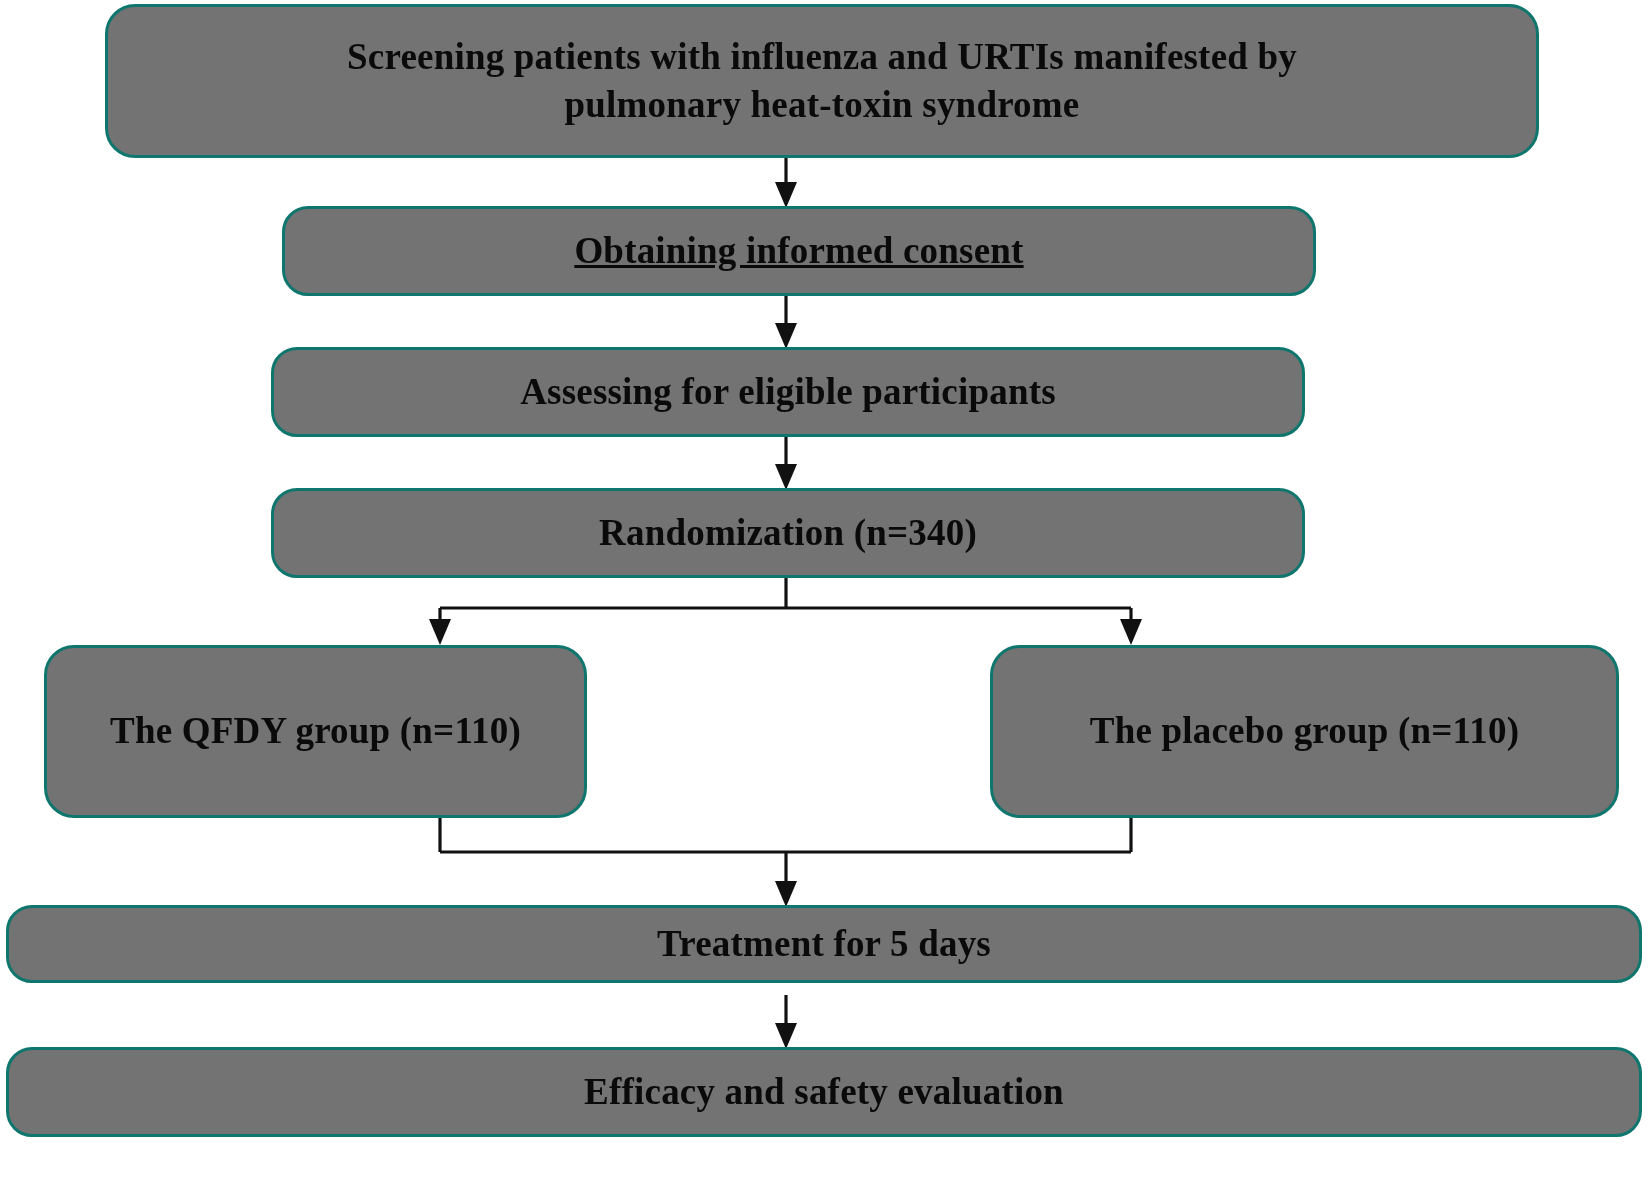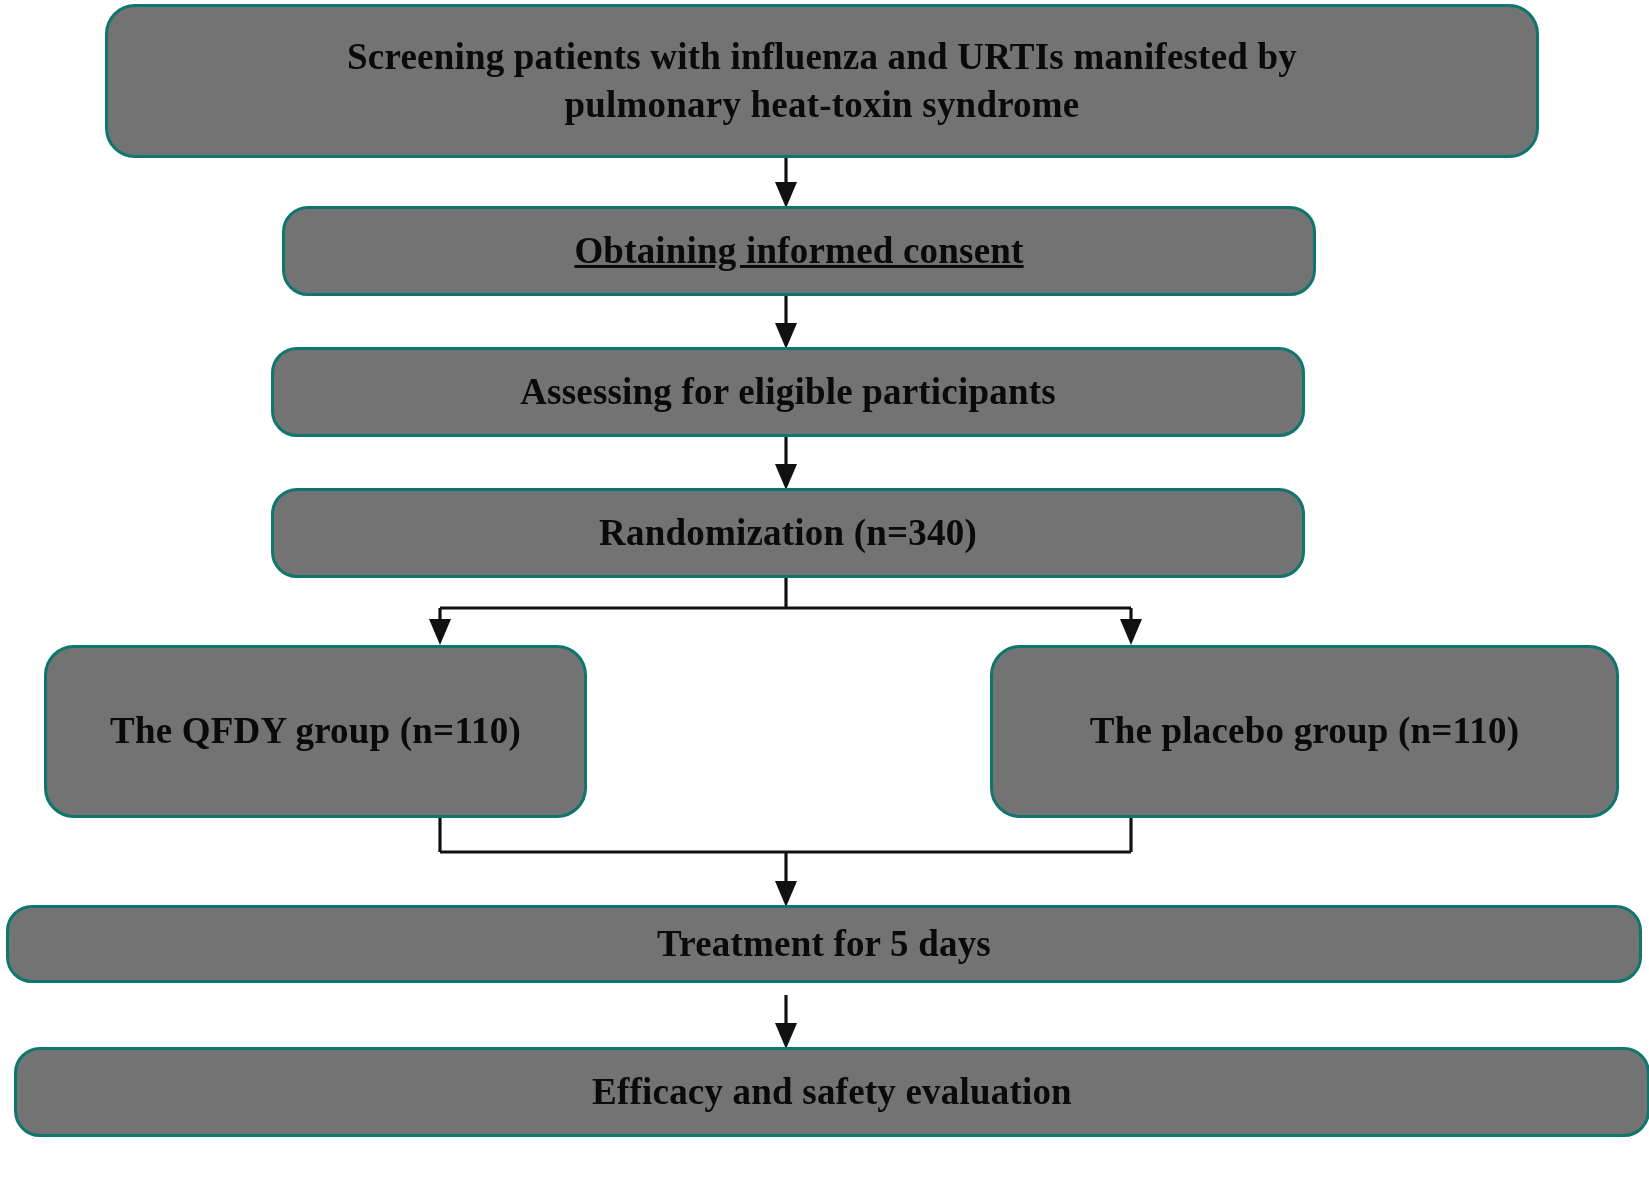--- a/index.html
+++ b/index.html
@@ -37,21 +37,21 @@
     white-space: pre-line;
   }
   
   #node-screening  { left: 105px;  top: 4px;    width: 1434px; height: 154px; font-size: 37px; border-radius: 30px; }
   #node-consent    { left: 282px;  top: 206px;  width: 1034px; height: 90px;  font-size: 37px; text-decoration: underline; }
   #node-assess     { left: 271px;  top: 347px;  width: 1034px; height: 90px;  font-size: 37px; }
   #node-random     { left: 271px;  top: 488px;  width: 1034px; height: 90px;  font-size: 37px; }
   #node-qfdy       { left: 12px;   top: 645px;  width: 543px;  height: 173px; font-size: 37px; border-radius: 30px; margin-left: 32px; }
   #node-placebo    { left: 990px; top: 645px;  width: 629px;  height: 173px; font-size: 37px; border-radius: 30px; }
   #node-treatment  { left: 6px;    top: 905px;  width: 1636px; height: 78px;  font-size: 37px; }
-  #node-efficacy   { left: 14px;    top: 1047px; width: 1636px; height: 90px;  font-size: 37px; justify-content: center; }
+  #node-efficacy   { left: 6px;    top: 1047px; width: 1636px; height: 90px;  font-size: 37px; justify-content: center; }
 
   
   #connectors {
     position: absolute;
     left: 0;
     top: 0;
     width: 1649px;
     height: 1202px;
     pointer-events: none;
   }

